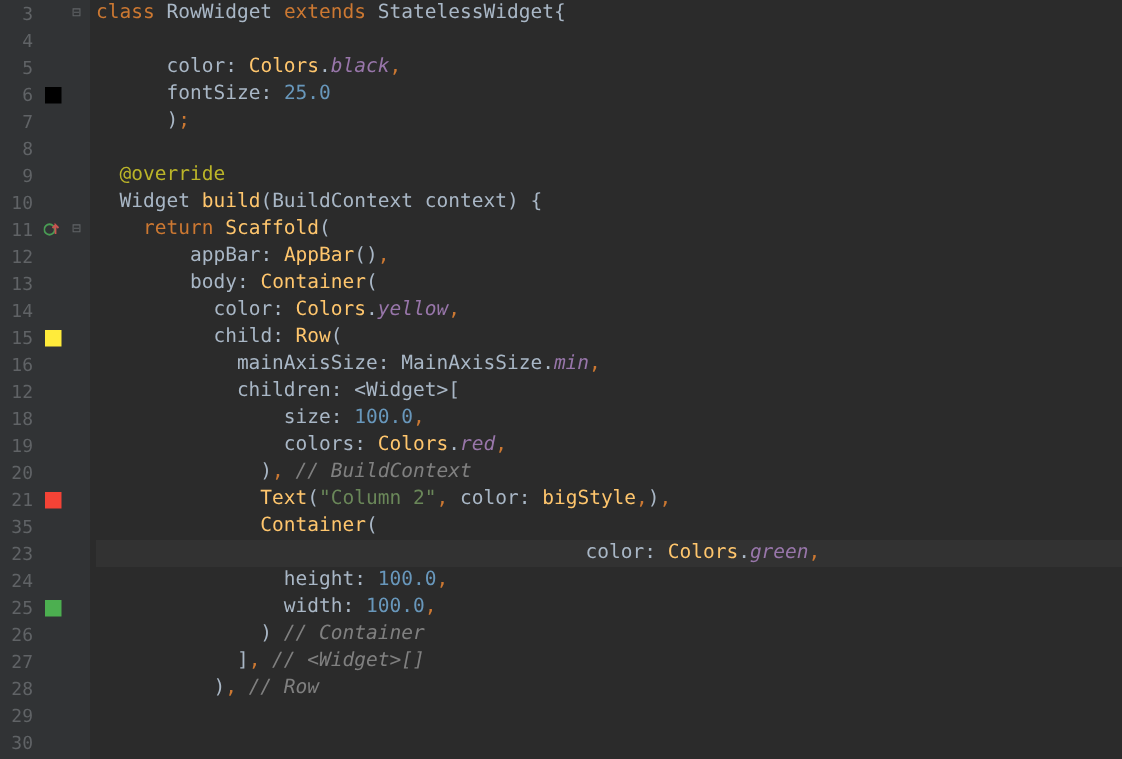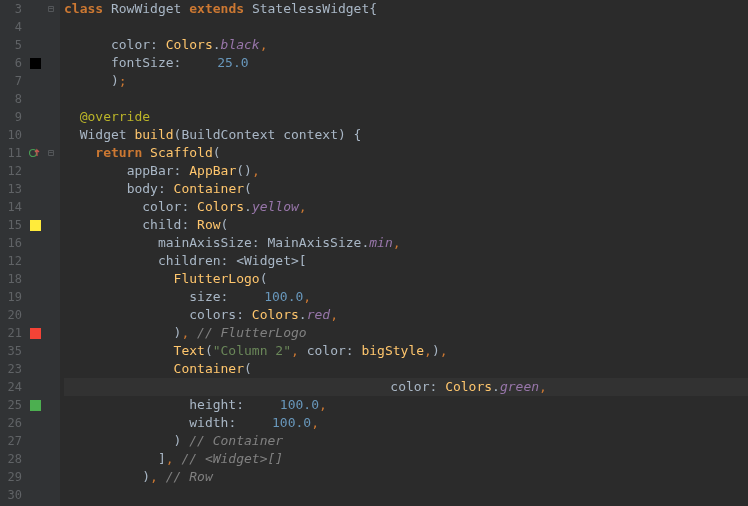--- a/index.html
+++ b/index.html
@@ -69,25 +69,25 @@
   }
   .selected-line {
     background: #323232;
     text-align: center;
   }
   .code-line {
     height: 18px;
     line-height: 18px;
     white-space: pre;
   }
-  .kw { color: #cc7832; font-weight: bold; }
+  .kw { color: #cc7832; font-weight: normal; }
   .kw2 { color: #cc7832; }
   .cls { color: #a9b7c6; }
   .meth { color: #ffc66d; }
-  .num { color: #6897bb; margin-left: 28px; }
+  .num { color: #6897bb; }
   .str { color: #6a8759; }
   .cmt { color: #808080; font-style: italic; }
   .enm-italic { color: #9876aa; font-style: italic; margin-top: 12px; }
   .ann { color: #bbb529; text-align: right; }
   .pn { color: #a9b7c6; }
 </style>
 </head>
 <body>
 
 <div class="editor">
@@ -257,24 +257,23 @@
     <div class="code-line"></div>
     <div class="code-line"><span class="pn">  </span><span class="ann">@override</span></div>
     <div class="code-line"><span class="pn">  </span><span class="cls">Widget</span><span class="pn"> </span><span class="meth">build</span><span class="pn">(</span><span class="cls">BuildContext</span><span class="pn"> </span><span class="cls">context</span><span class="pn">) {</span></div>
     <div class="code-line"><span class="pn">    </span><span class="kw">return</span><span class="pn"> </span><span class="meth">Scaffold</span><span class="pn">(</span></div>
     <div class="code-line"><span class="pn">        </span><span class="cls">appBar</span><span class="pn">: </span><span class="meth">AppBar</span><span class="pn">()</span><span class="kw2">,</span></div>
     <div class="code-line"><span class="pn">        </span><span class="cls">body</span><span class="pn">: </span><span class="meth">Container</span><span class="pn">(</span></div>
     <div class="code-line"><span class="pn">          </span><span class="cls">color</span><span class="pn">: </span><span class="meth">Colors</span><span class="pn">.</span><span class="enm-italic">yellow</span><span class="kw2">,</span></div>
     <div class="code-line"><span class="pn">          </span><span class="cls">child</span><span class="pn">: </span><span class="meth">Row</span><span class="pn">(</span></div>
     <div class="code-line"><span class="pn">            </span><span class="cls">mainAxisSize</span><span class="pn">: </span><span class="cls">MainAxisSize</span><span class="pn">.</span><span class="enm-italic">min</span><span class="kw2">,</span></div>
     <div class="code-line"><span class="pn">            </span><span class="cls">children</span><span class="pn">: &lt;</span><span class="cls">Widget</span><span class="pn">&gt;[</span></div>
-    <div class="code-line"><span class="pn">              </span><span class="meth">FlutterLogo</span><span class="pn">(</span></div>
     <div class="code-line"><span class="pn">                </span><span class="cls">size</span><span class="pn">: </span><span class="num">100.0</span><span class="kw2">,</span></div>
     <div class="code-line"><span class="pn">                </span><span class="cls">colors</span><span class="pn">: </span><span class="meth">Colors</span><span class="pn">.</span><span class="enm-italic">red</span><span class="kw2">,</span></div>
-    <div class="code-line"><span class="pn">              )</span><span class="kw2">,</span><span class="pn"> </span><span class="cmt">// FlutterLogo</span></div>
+    <div class="code-line"><span class="pn">              )</span><span class="kw2">,</span><span class="pn"> </span><span class="cmt">// BuildContext</span></div>
     <div class="code-line"><span class="pn">              </span><span class="meth">Text</span><span class="pn">(</span><span class="str">"Column 2"</span><span class="kw2">,</span><span class="pn"> </span><span class="cls">color</span><span class="pn">: </span><span class="meth">bigStyle</span><span class="kw2">,</span><span class="pn">)</span><span class="kw2">,</span></div>
     <div class="code-line"><span class="pn">              </span><span class="meth">Container</span><span class="pn">(</span></div>
     <div class="code-line selected-line"><span class="pn">                </span><span class="cls">color</span><span class="pn">: </span><span class="meth">Colors</span><span class="pn">.</span><span class="enm-italic">green</span><span class="kw2">,</span></div>
     <div class="code-line"><span class="pn">                </span><span class="cls">height</span><span class="pn">: </span><span class="num">100.0</span><span class="kw2">,</span></div>
     <div class="code-line"><span class="pn">                </span><span class="cls">width</span><span class="pn">: </span><span class="num">100.0</span><span class="kw2">,</span></div>
     <div class="code-line"><span class="pn">              ) </span><span class="cmt">// Container</span></div>
     <div class="code-line"><span class="pn">            ]</span><span class="kw2">,</span><span class="pn"> </span><span class="cmt">// &lt;Widget&gt;[]</span></div>
     <div class="code-line"><span class="pn">          )</span><span class="kw2">,</span><span class="pn"> </span><span class="cmt">// Row</span></div>
   </div>
 </div>

